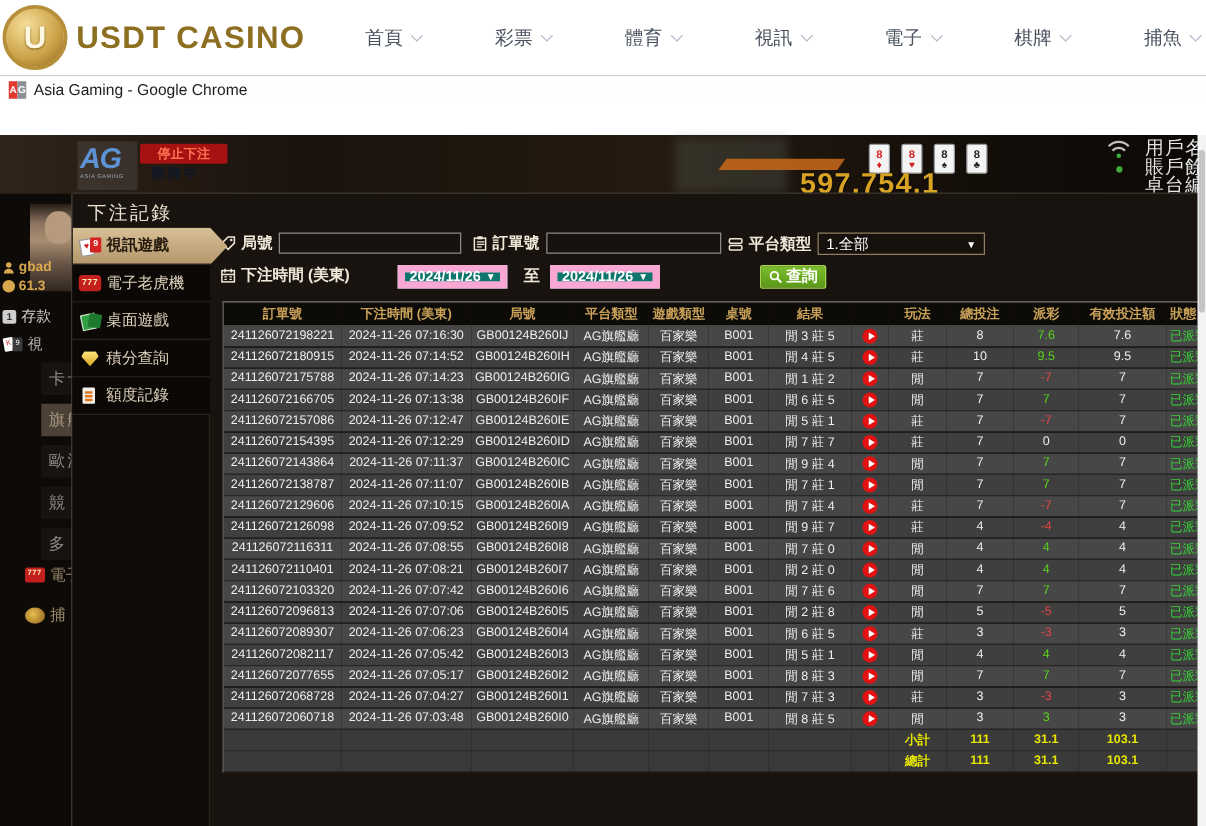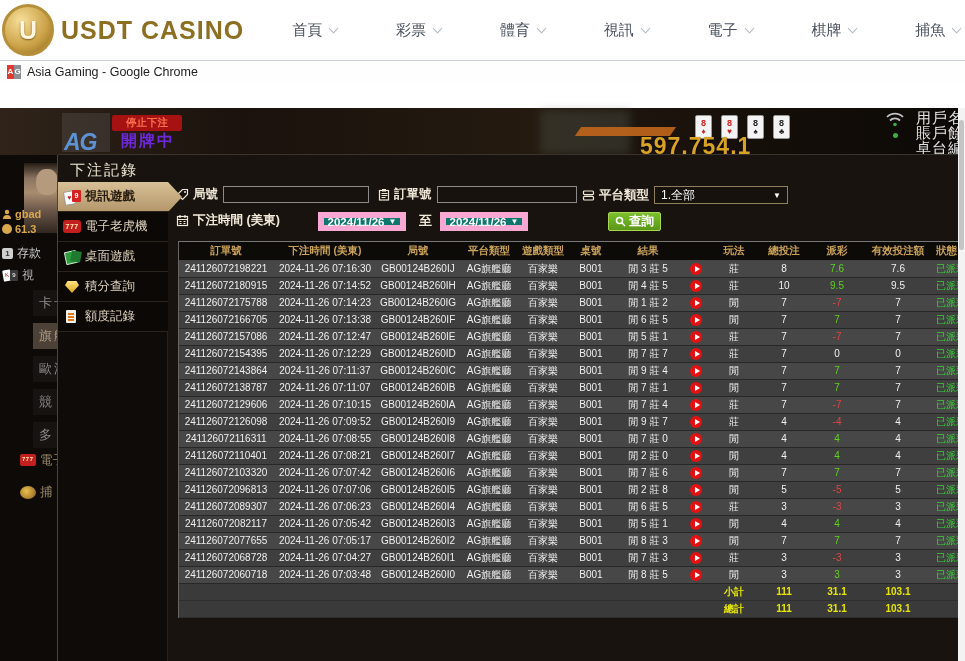--- a/index.html
+++ b/index.html
@@ -23,25 +23,25 @@
 .favicon .fa{width:7px;background:#e03a2f;color:#fff;font-size:8px;font-weight:bold;display:flex;align-items:center;justify-content:center}
 .favicon .fg{width:7px;background:#8a9096;color:#fff;font-size:8px;font-weight:bold;display:flex;align-items:center;justify-content:center}
 .wt{font-size:12.5px;color:#1d1d1d}
 .urlbar{position:absolute;top:82px;left:0;width:965px;height:26px;background:#fdfdfd;border-bottom:1px solid #d7d7d7;display:flex;align-items:center;padding-left:20px;gap:11px;z-index:3}
 .url{font-size:13.5px;color:#3c4043}
 
 
 .game-area{position:absolute;top:108px;left:0;width:965px;height:553px;background:#0d0a07}
 .video-strip{position:absolute;top:108px;left:0;width:965px;height:47px;background:linear-gradient(90deg,#30241a 0%,#1a120c 25%,#241a10 55%,#140e09 80%,#0c0906 100%);z-index:1}
 .blob{position:absolute;left:540px;top:110px;width:90px;height:44px;background:#5a6258;opacity:.32;filter:blur(4px);z-index:1}
-.ag-logo{position:absolute;left:62px;top:113px;width:48px;height:39px;background:rgba(190,195,205,.12);z-index:1;padding:17px 2px}
+.ag-logo{position:absolute;left:62px;top:113px;width:48px;height:39px;background:rgba(190,195,205,.12);z-index:1;padding:1px 2px}
 .ag-logo .ag{font-size:23px;font-weight:900;font-style:italic;color:#5d93d4;line-height:24px;letter-spacing:-1px}
 .ag-logo .ag-sub{font-size:4.5px;color:#96a3b2;letter-spacing:.5px}
 .stop-badge{position:absolute;left:112px;top:115px;width:70px;height:16px;background:#a61111;border-radius:2px;color:#ff7050;font-size:10.5px;font-weight:bold;display:flex;align-items:center;justify-content:center;z-index:1}
-.deal-label{position:absolute;left:121px;top:131px;font-size:16px;font-weight:bold;color:#6d28d9;letter-spacing:2px;z-index:1}
+.deal-label{position:absolute;left:121px;top:131px;font-size:11px;font-weight:bold;color:#0f172a;letter-spacing:2px;z-index:1}
 .wedge{position:absolute;left:578px;top:127px;width:95px;height:9px;background:#c2661c;transform:skewX(-35deg);opacity:.9;z-index:1}
 .cards-row{position:absolute;left:695px;top:115px;display:flex;gap:9px;z-index:1}
 .pcard{width:17px;height:24px;background:#f4f4f4;border:1px solid #9a9a9a;border-radius:2px;display:flex;flex-direction:column;align-items:center;justify-content:center;line-height:1}
 .pcard .v{font-size:9px;font-weight:bold}
 .pcard .s{font-size:8px}
 .pcard.red .v,.pcard.red .s{color:#d22222}
 .pcard.black .v,.pcard.black .s{color:#222}
 .big-number{position:absolute;left:640px;top:133px;font-size:23px;font-weight:bold;color:#d8a225;letter-spacing:1px;z-index:1;text-shadow:0 1px 2px #000}
 .wifi{position:absolute;left:884px;top:110px;z-index:1}
 .greendot{position:absolute;left:893px;top:133px;width:5px;height:5px;border-radius:50%;background:#3fae3f;z-index:1}

